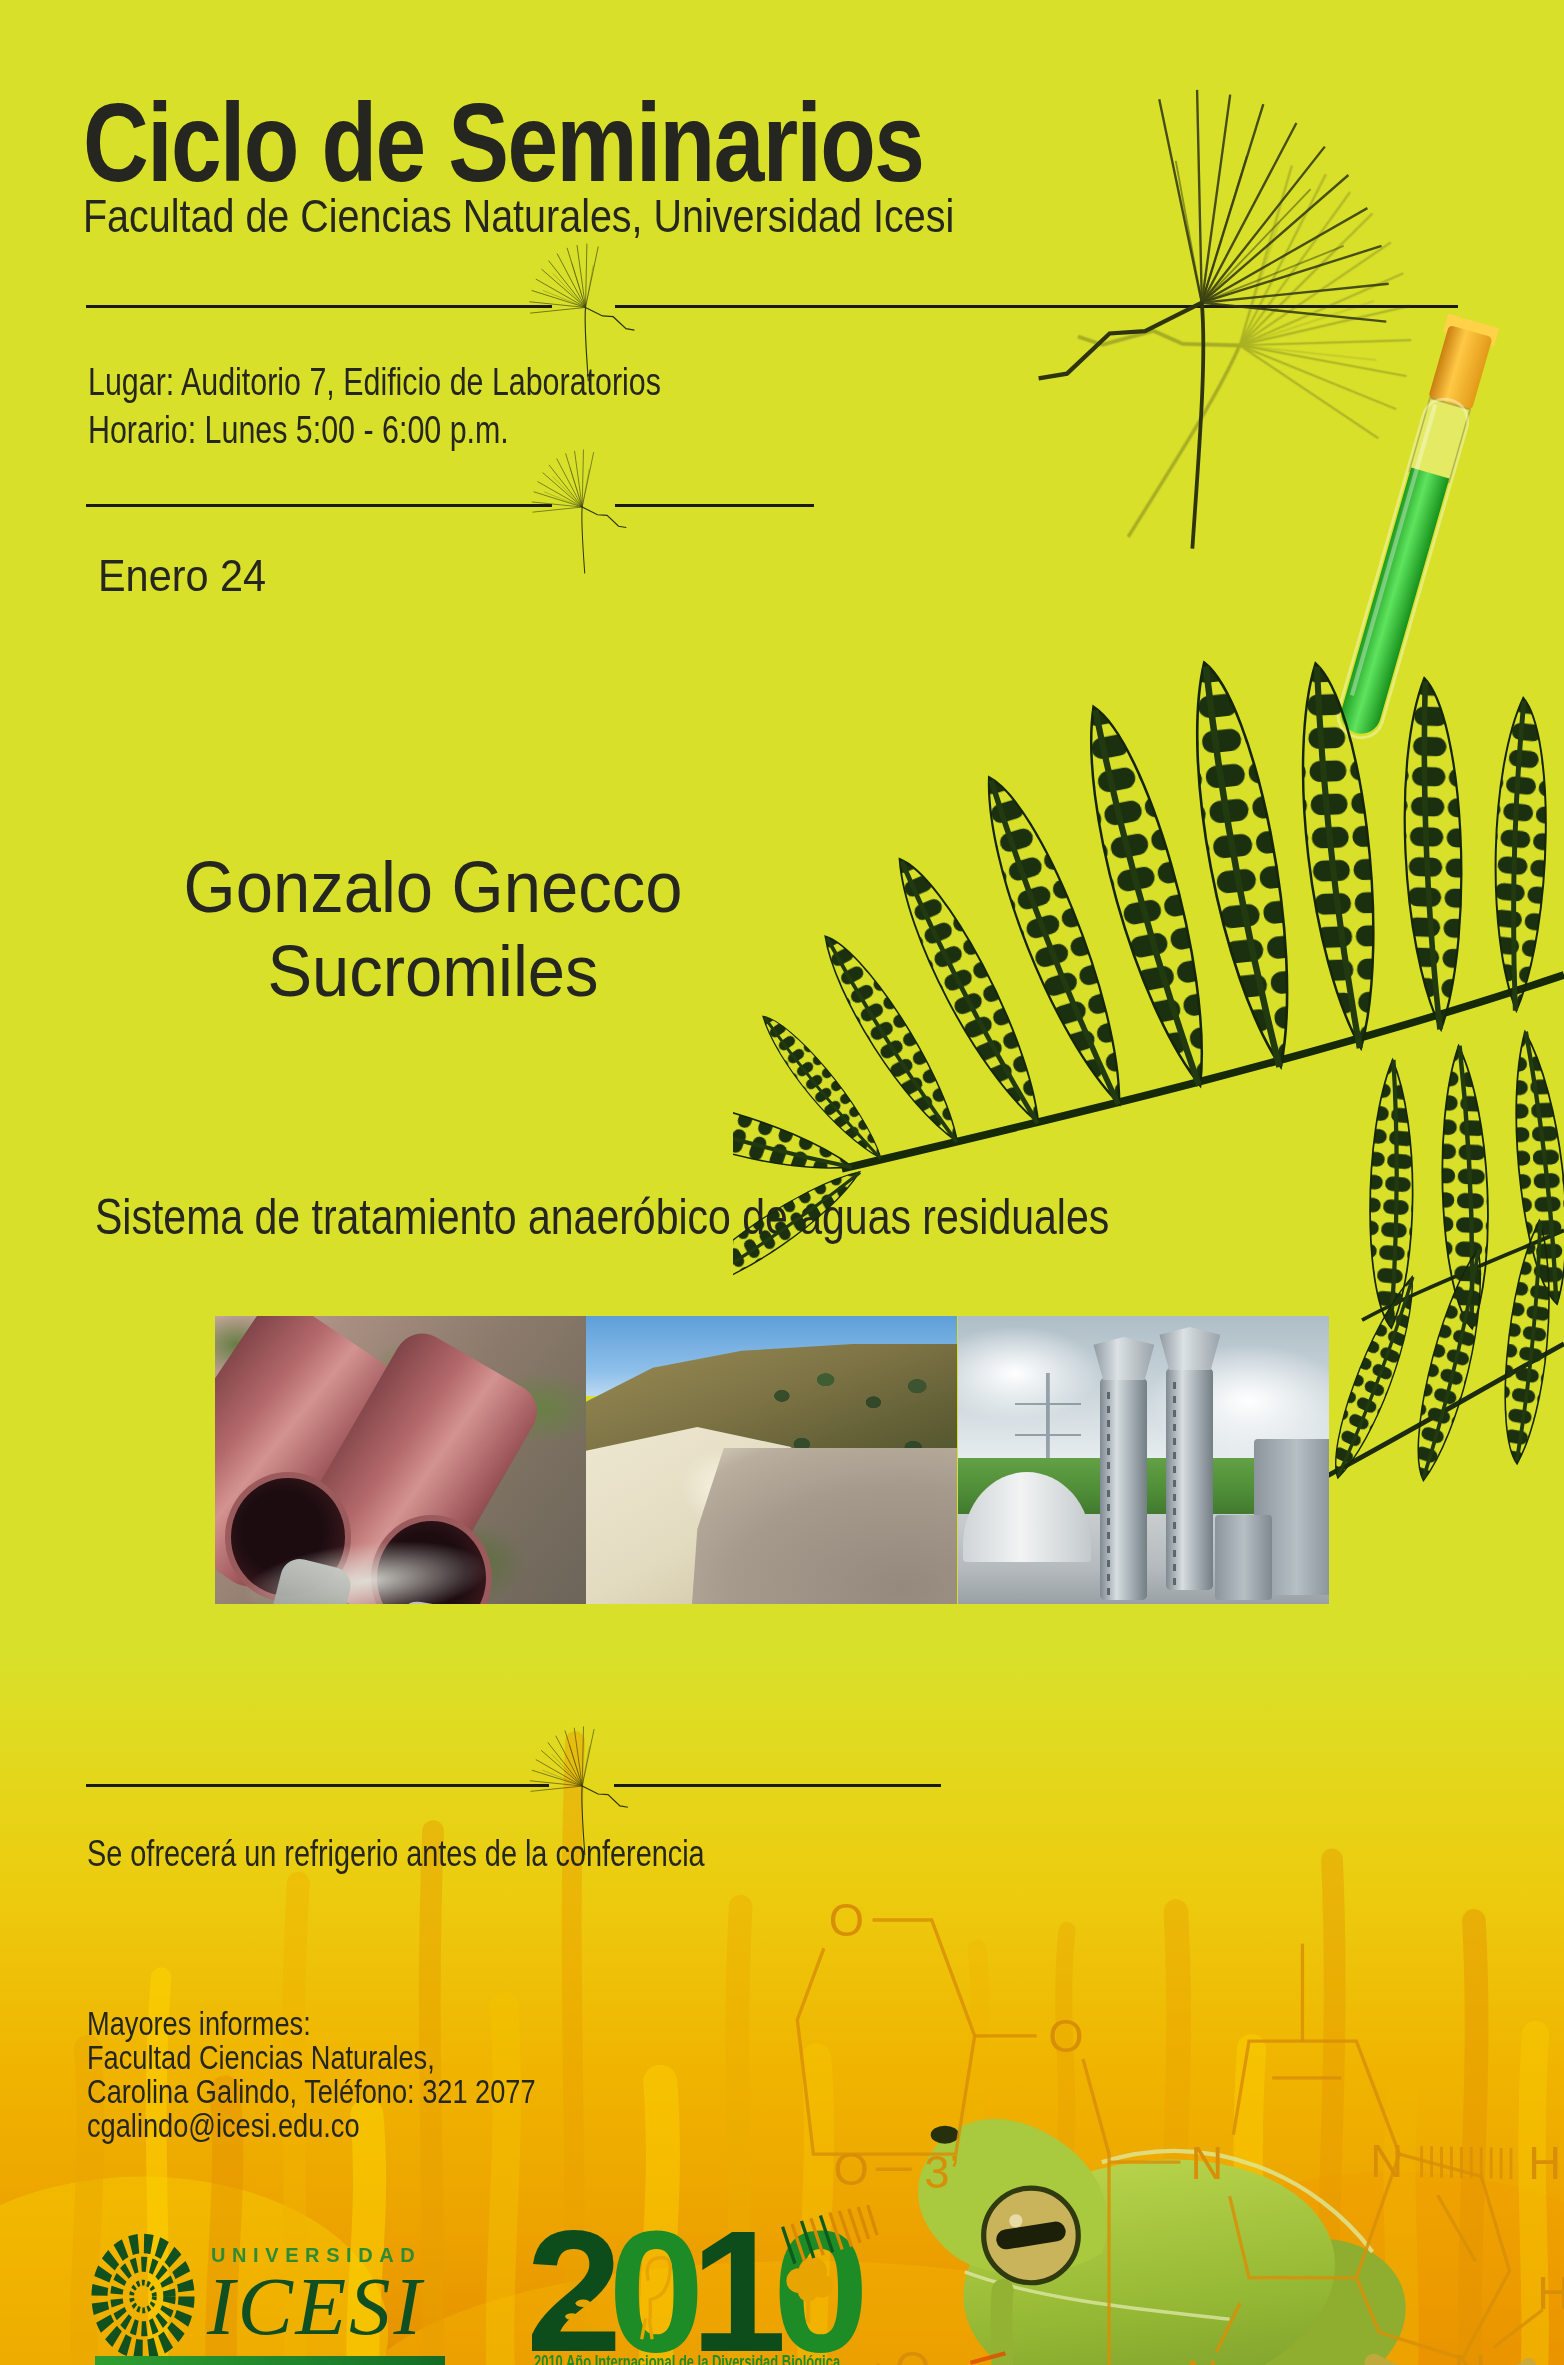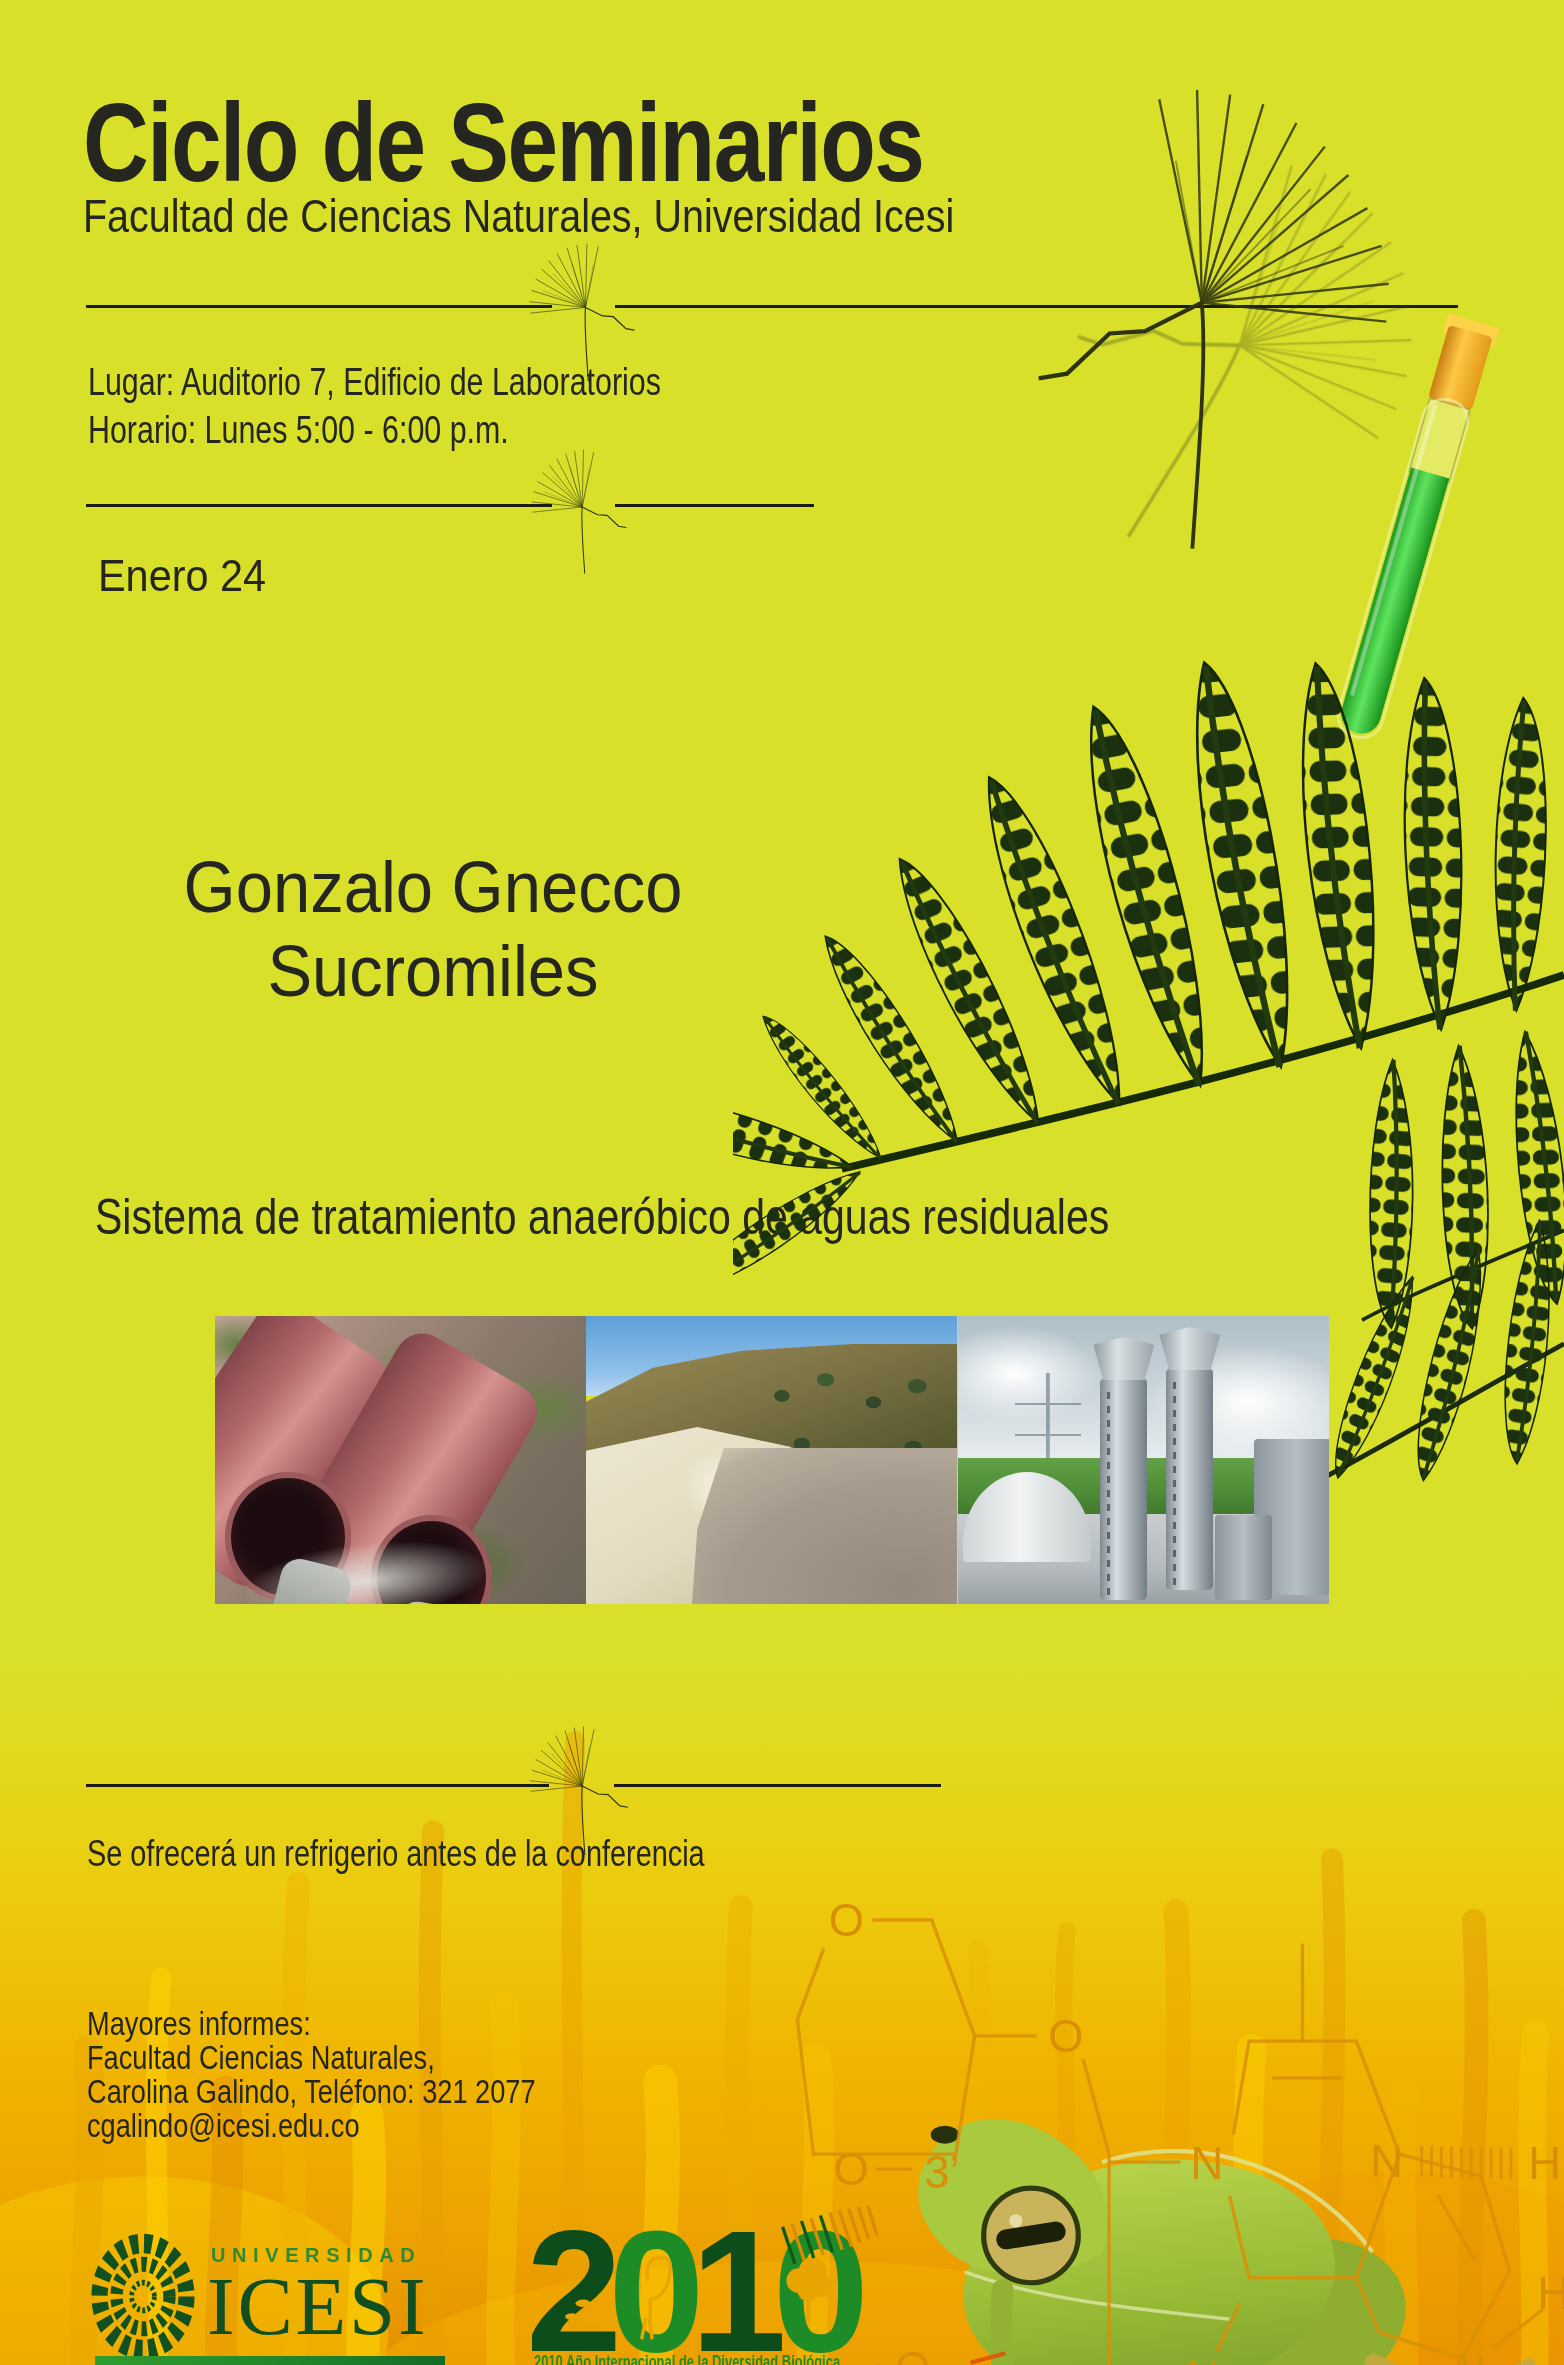--- a/index.html
+++ b/index.html
@@ -80,21 +80,21 @@
   .dome{position:absolute; left:4.7px; top:156px; width:128px; height:90px; border-radius:50% 50% 3.8px 3.8px/80% 80% 3.8px 3.8px;
     background:linear-gradient(90deg,#cfd4d6,#f2f4f4 45%,#c4cacc);}
   .cab{position:absolute; background:linear-gradient(90deg,#8b959b,#b6bfc4 50%,#7f898f); border-radius:3.8px;}
   .pylon{position:absolute; left:57px; top:57px; width:66px; height:104px; opacity:.7;
     background:
      linear-gradient(#76838c,#76838c) 50% 0/3.8px 100% no-repeat,
      linear-gradient(#76838c,#76838c) 0 30%/100% 2.4px no-repeat,
      linear-gradient(#76838c,#76838c) 0 60%/100% 2.4px no-repeat;}
   
   .icesi-top{position:absolute; left:211px; top:2244px; font-size:20px; letter-spacing:6.6px; color:#2e8b35; font-weight:600;}
-  .icesi-word{position:absolute; left:207px; top:2265px; font-family:"Liberation Serif", serif; font-size:83px; color:#0f4f22; letter-spacing:2.8px; line-height:1;}
+  .icesi-word{position:absolute; left:207px; top:2265px; font-family:"Liberation Serif", serif; font-size:83px; color:#0f4f22; letter-spacing:2.8px; line-height:1;font-style:italic;}
   .icesi-bar{position:absolute; left:95px; top:2356px; width:350px; height:12.8px; background:linear-gradient(90deg,#2f9e2f,#1d7f2a 70%,#156b24);}
   .digits{position:absolute; left:526px; top:2205px; font-size:173px; font-weight:700; letter-spacing:-14px; line-height:1;}
   .digits span{display:inline-block;}
   .d-dark{color:#0c4d1b;} .d-mid{color:#1e8c26;}
   .bio-caption{position:absolute; left:534px; top:2352px; font-size:17.5px; color:#1f8c28; font-weight:600; transform:scaleX(.74); transform-origin:0 0; white-space:nowrap;}
   svg text{font-family:"Liberation Sans", sans-serif;}
 </style>
 </head>
 <body>
 

